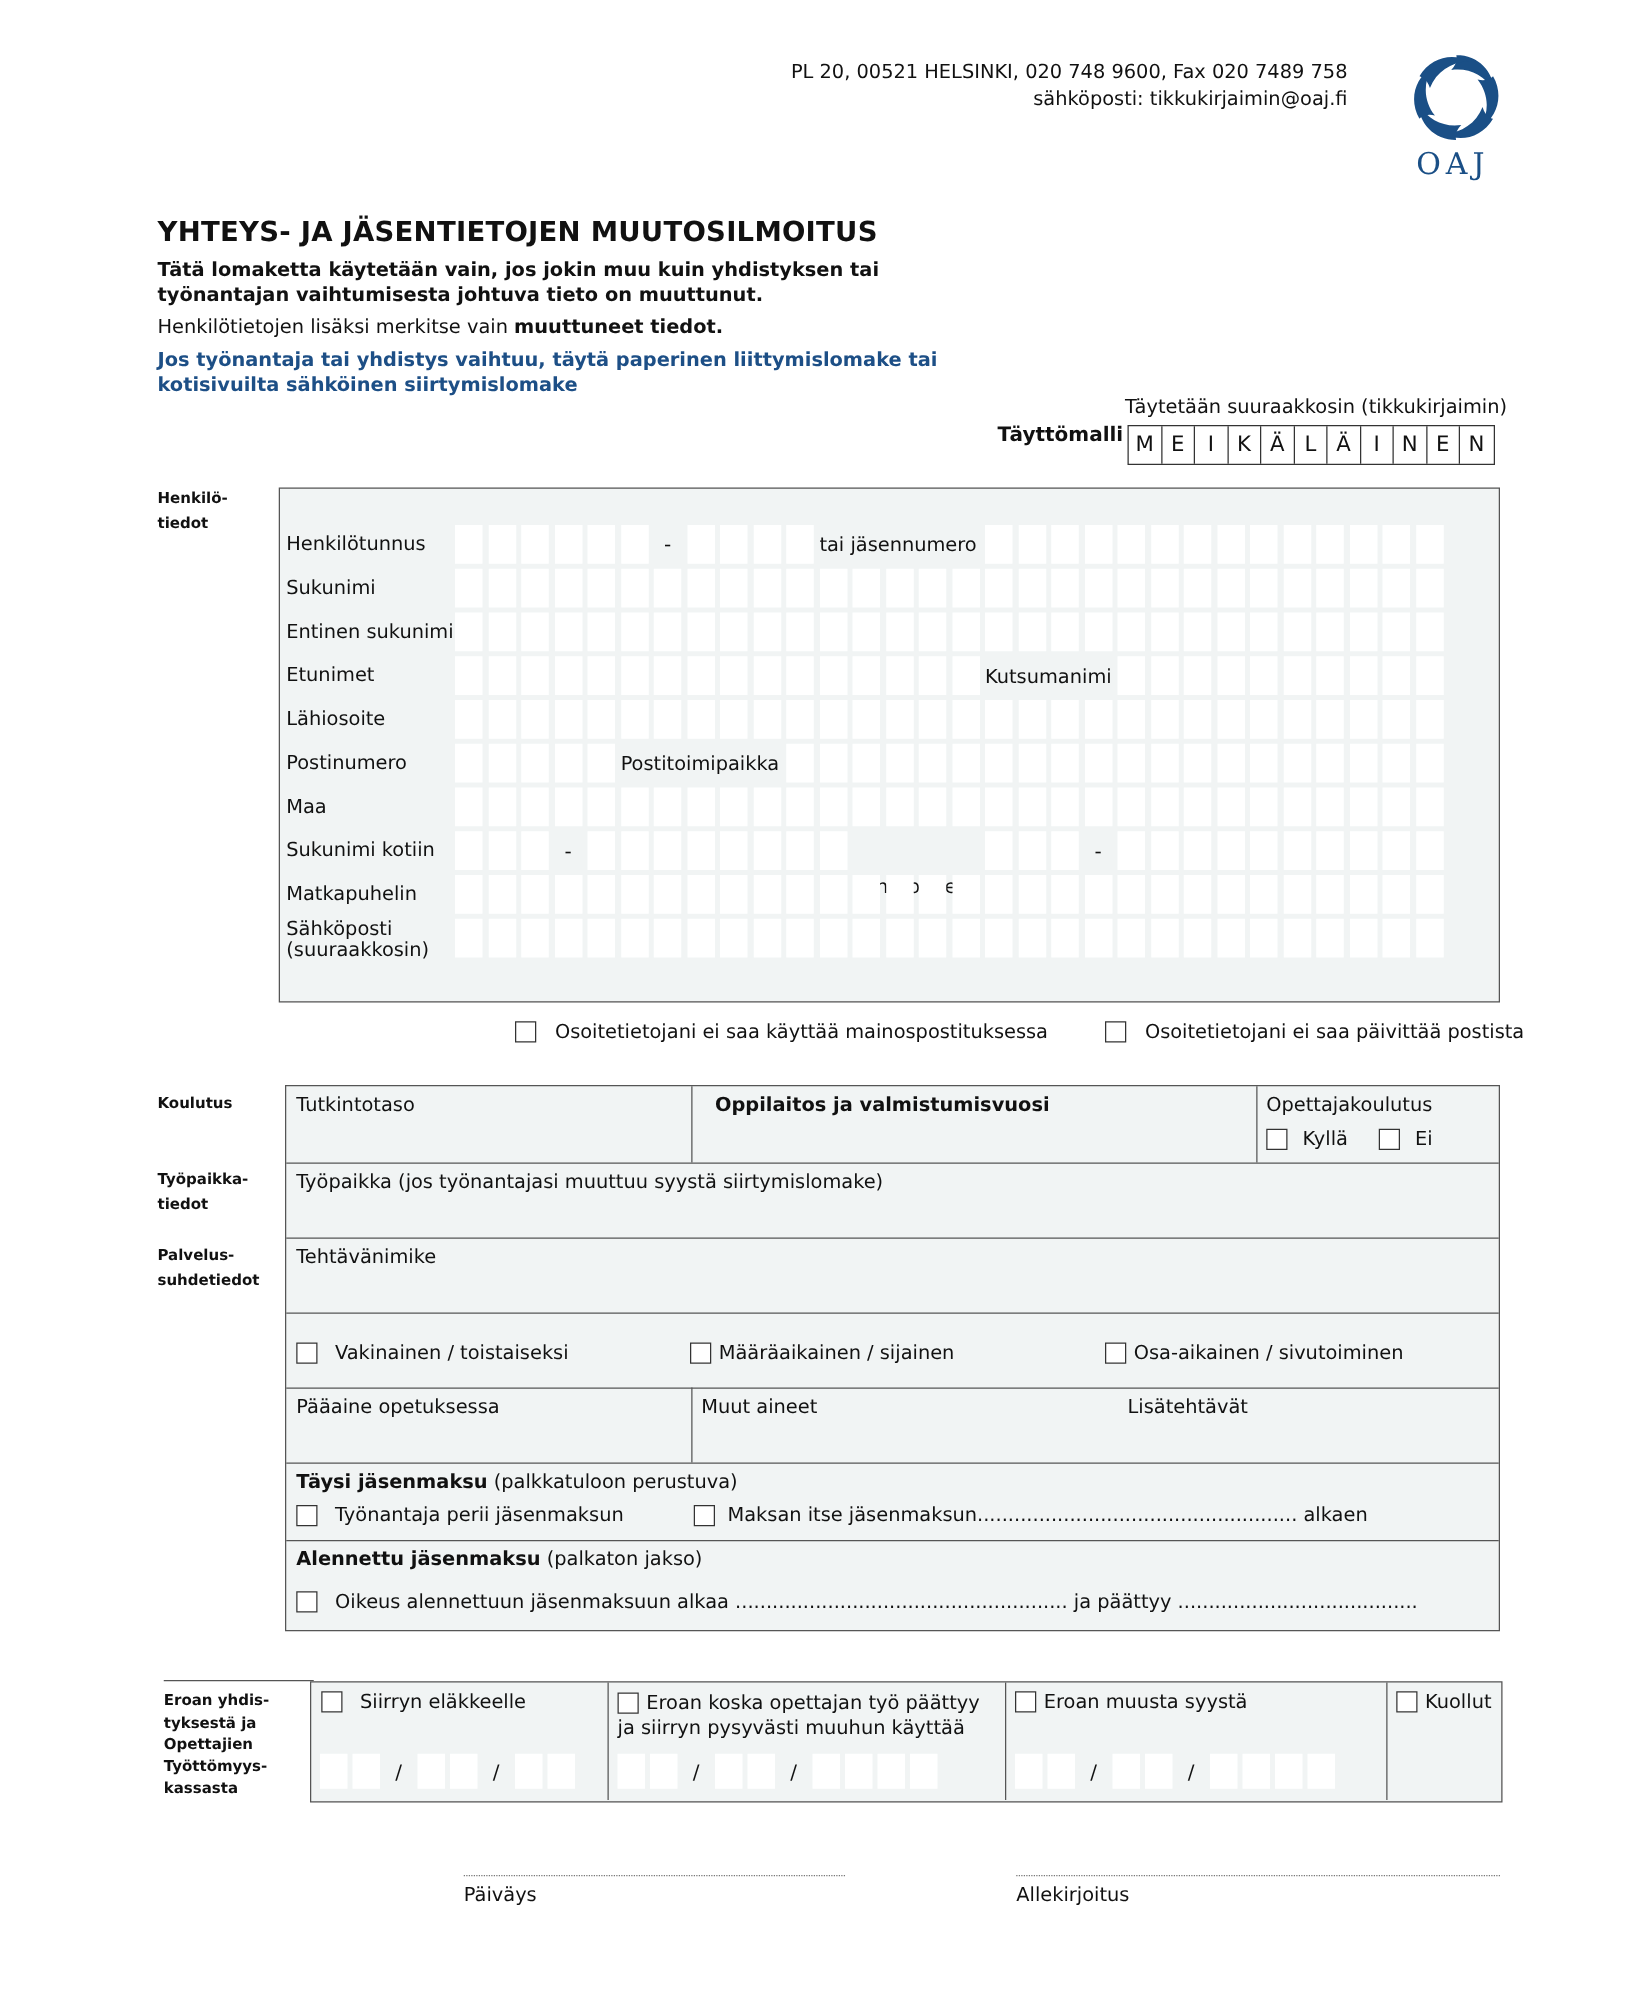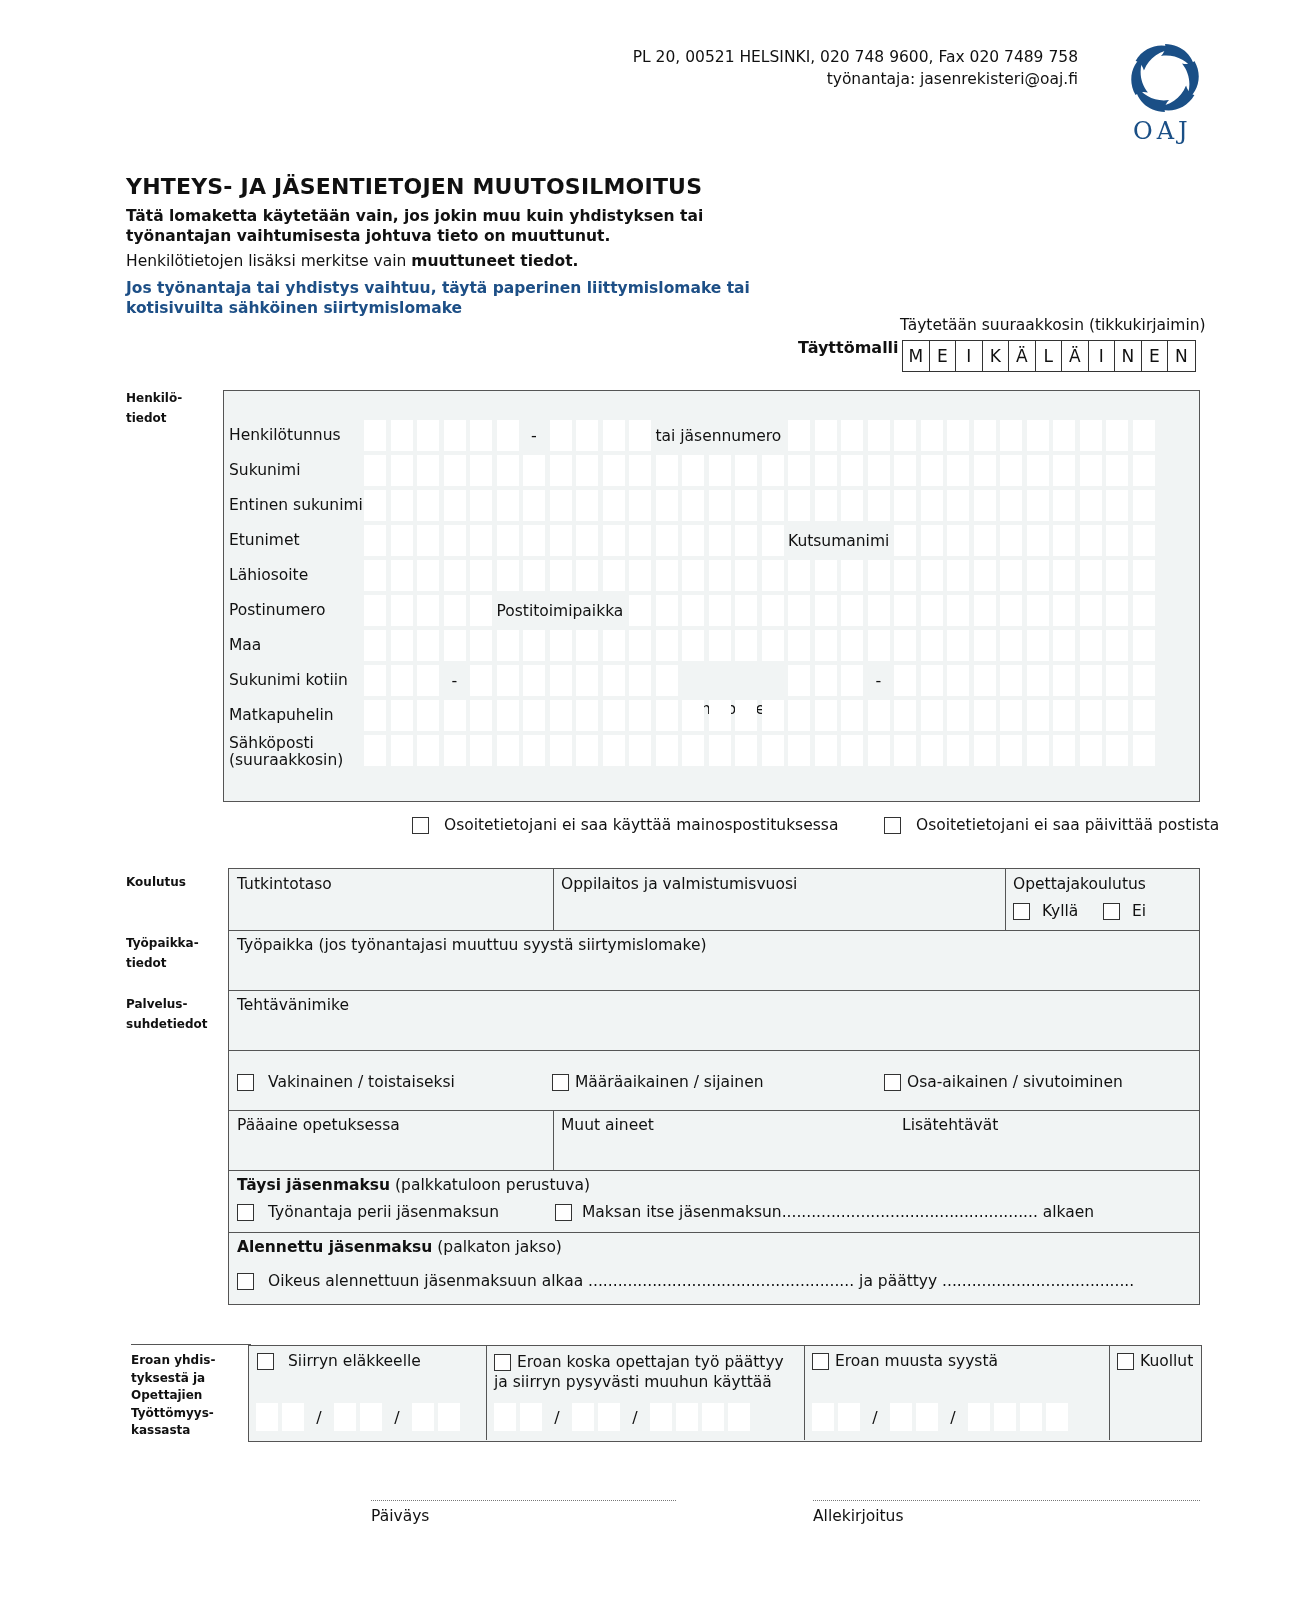--- a/index.html
+++ b/index.html
@@ -34,21 +34,21 @@
   .ero-cell { width:22px; height:28px; background:#fff; display:inline-block; margin-right:4px; vertical-align:middle; }
   .slash { display:inline-block; width:22px; text-align:center; font-size:16px; vertical-align:middle; margin-right:4px; }
   .sigline { border-top:1.5px dotted #777; }
   .siglabel { font-size:15.5px; }
 </style>
 </head>
 <body>
 
 <div class="abs hdr-org">
   <div>PL 20, 00521 HELSINKI, 020 748 9600, Fax 020 7489 758</div>
-  <div>työnantaja: jasenrekisteri@oaj.fi</div>
+  <div>sähköposti: tikkukirjaimin@oaj.fi</div>
 </div>
 <div class="abs logo">
   <svg width="70" height="72" viewBox="-35 -36 70 72">
     <g fill="#1a4f86">
       <path d="M0,-34 C18,-34 30,-20 30,-6 C22,-18 10,-24 -4,-22 C2,-28 0,-34 0,-34Z"></path>
       <path transform="rotate(60)" d="M0,-34 C18,-34 30,-20 30,-6 C22,-18 10,-24 -4,-22 C2,-28 0,-34 0,-34Z"></path>
       <path transform="rotate(120)" d="M0,-34 C18,-34 30,-20 30,-6 C22,-18 10,-24 -4,-22 C2,-28 0,-34 0,-34Z"></path>
       <path transform="rotate(180)" d="M0,-34 C18,-34 30,-20 30,-6 C22,-18 10,-24 -4,-22 C2,-28 0,-34 0,-34Z"></path>
       <path transform="rotate(240)" d="M0,-34 C18,-34 30,-20 30,-6 C22,-18 10,-24 -4,-22 C2,-28 0,-34 0,-34Z"></path>
       <path transform="rotate(300)" d="M0,-34 C18,-34 30,-20 30,-6 C22,-18 10,-24 -4,-22 C2,-28 0,-34 0,-34Z"></path>
@@ -413,21 +413,21 @@
 <div class="abs sec-label" style="left:126px;top:872px;">Koulutus</div>
 <div class="abs sec-label" style="left:126px;top:933px;white-space:pre;">Työpaikka-
 tiedot</div>
 <div class="abs sec-label" style="left:126px;top:994px;white-space:pre;">Palvelus-
 suhdetiedot</div>
 
 <div class="abs panel grid-box">
 
   <div class="gb-text" style="left:8px;top:6px;">Tutkintotaso</div>
   <div class="vline" style="left:324px;top:0;height:61px;"></div>
-  <div class="gb-text" style="left:332px;top:6px;">Oppilaitos ja valmistumisvuosi</div>
+  <div class="gb-text" style="left:343px;top:6px;font-weight:bold;">Oppilaitos ja valmistumisvuosi</div>
   <div class="vline" style="left:776px;top:0;height:61px;"></div>
   <div class="gb-text" style="left:784px;top:6px;">Opettajakoulutus</div>
   <div class="gb-text" style="left:784px;top:33px;"><span class="cbx"></span><span style="margin-left:12px">Kyllä</span></div>
   <div class="gb-text" style="left:874px;top:33px;"><span class="cbx"></span><span style="margin-left:12px">Ei</span></div>
 
   <div class="gb-row" style="top:61px;"></div>
   <div class="gb-text" style="left:8px;top:67px;">Työpaikka (jos työnantajasi muuttuu syystä siirtymislomake)</div>
 
   <div class="gb-row" style="top:121px;"></div>
   <div class="gb-text" style="left:8px;top:127px;">Tehtävänimike</div>

